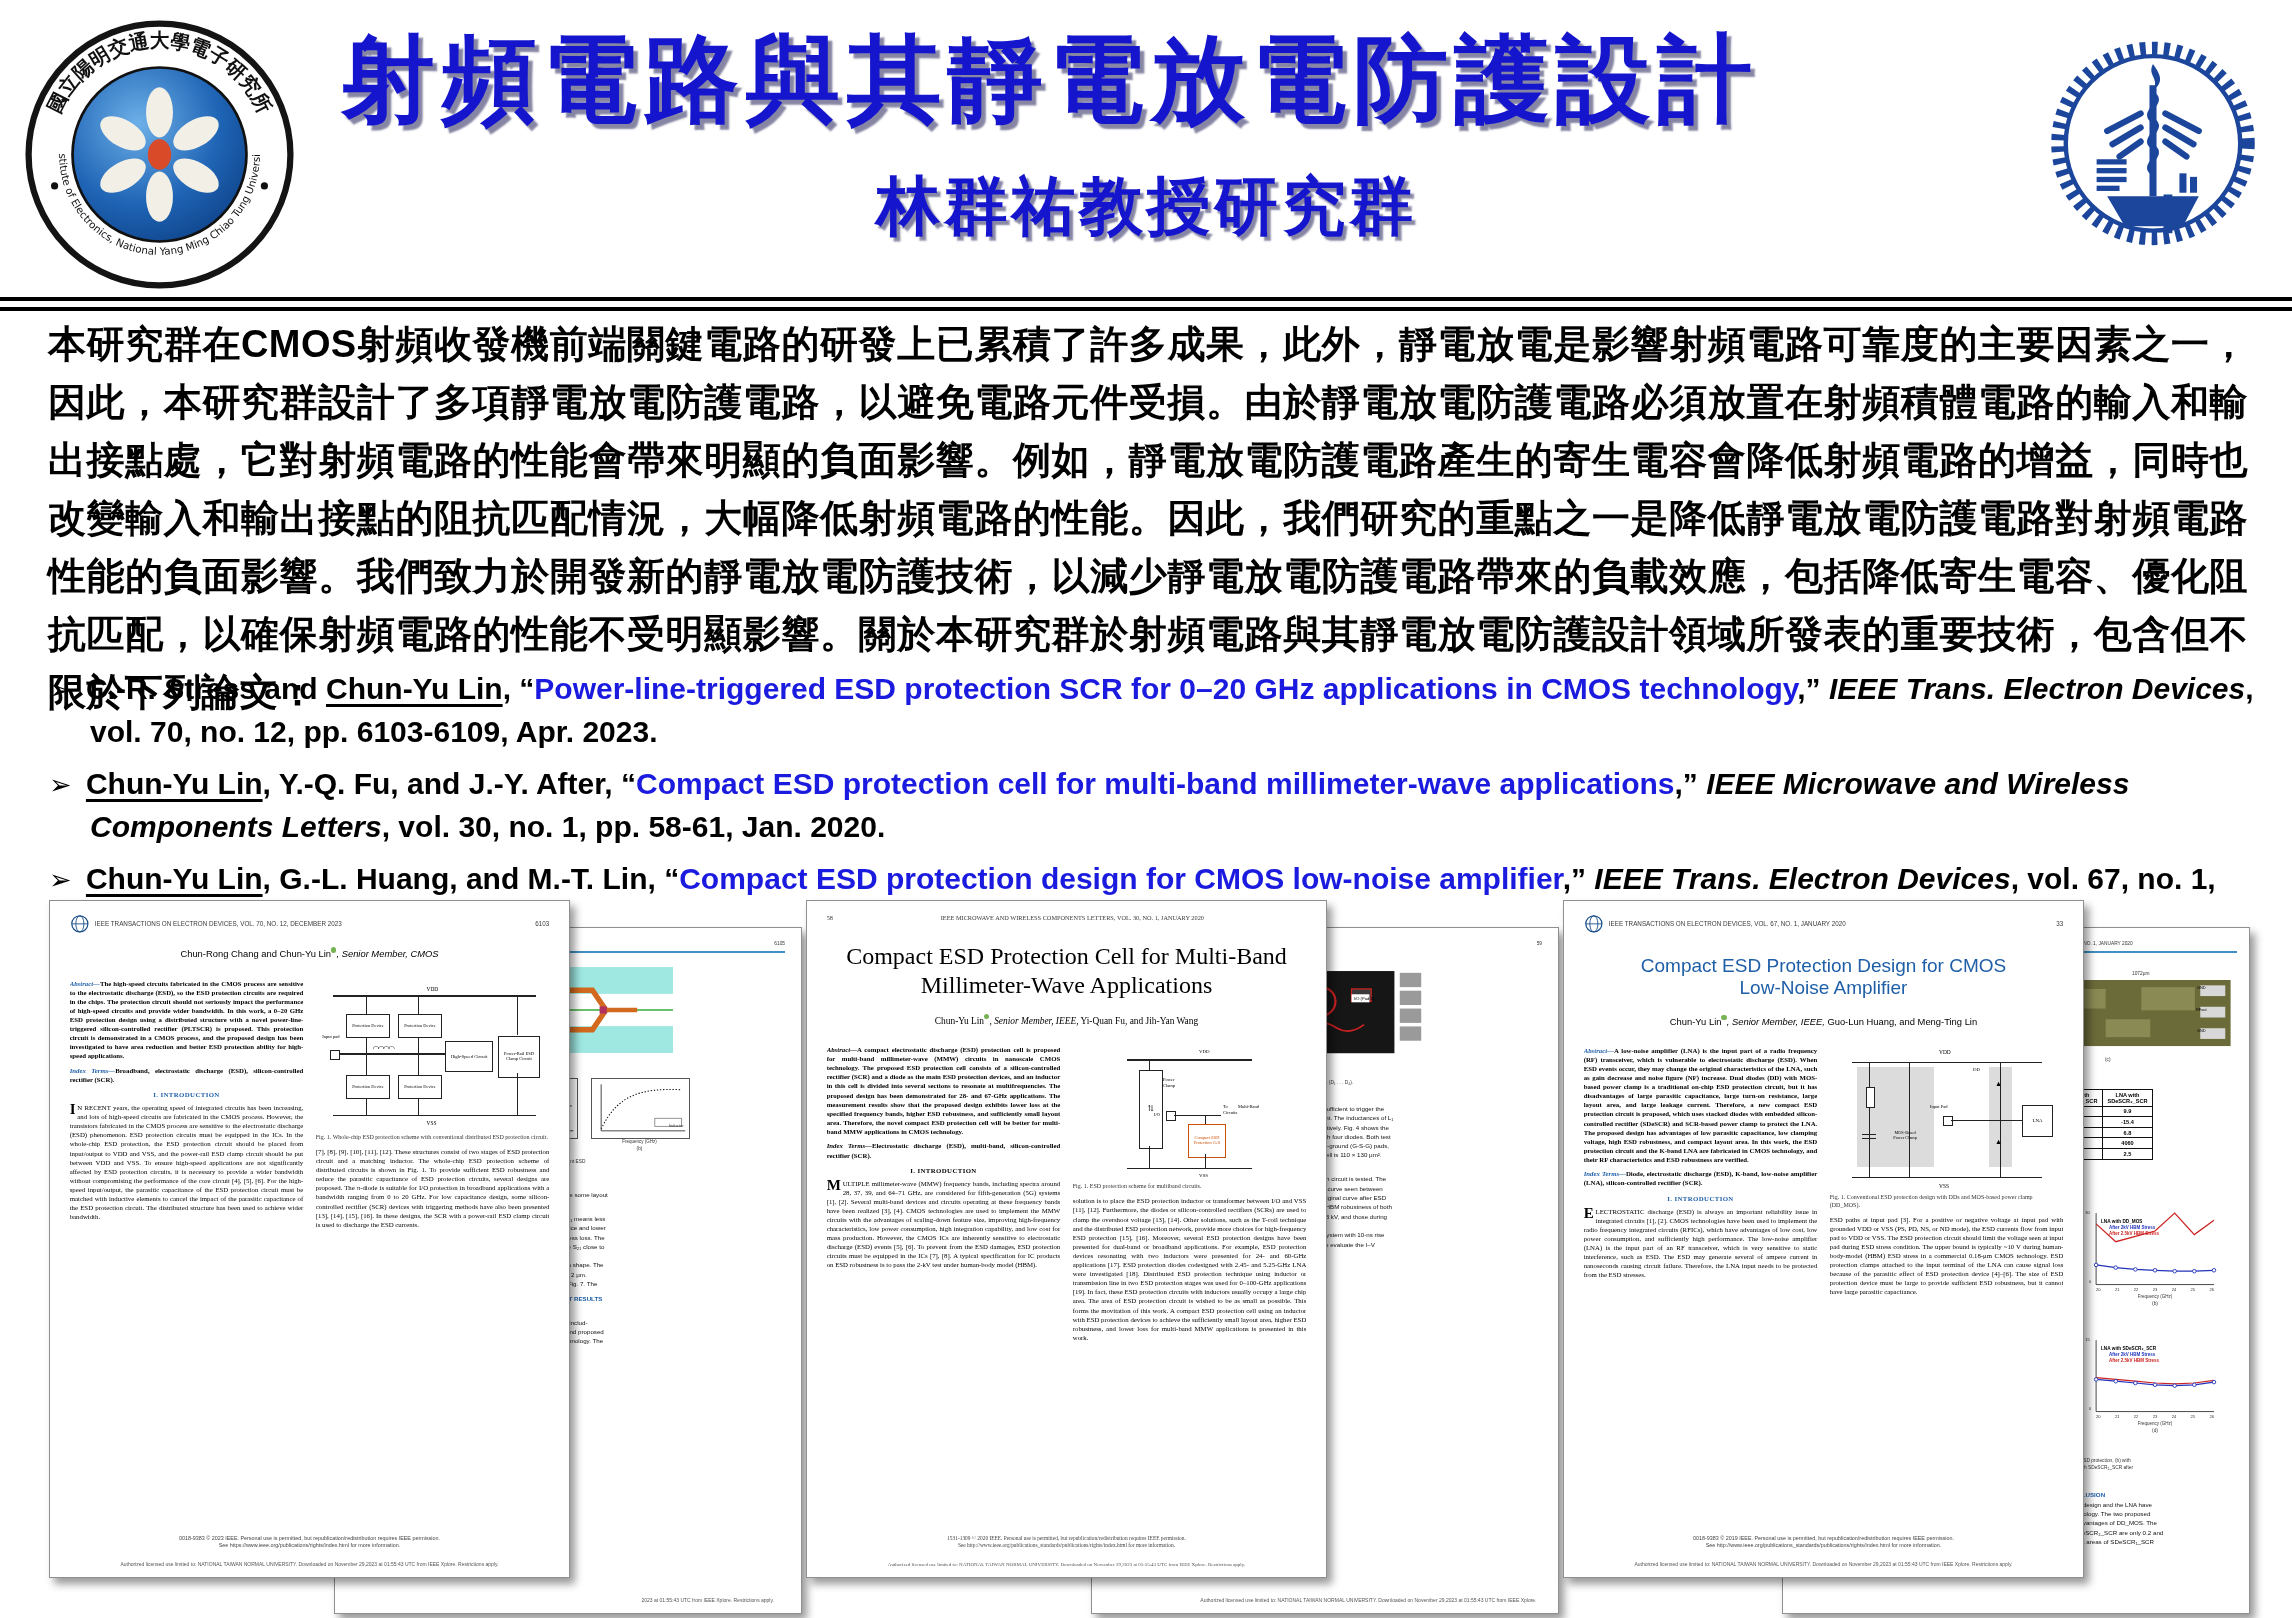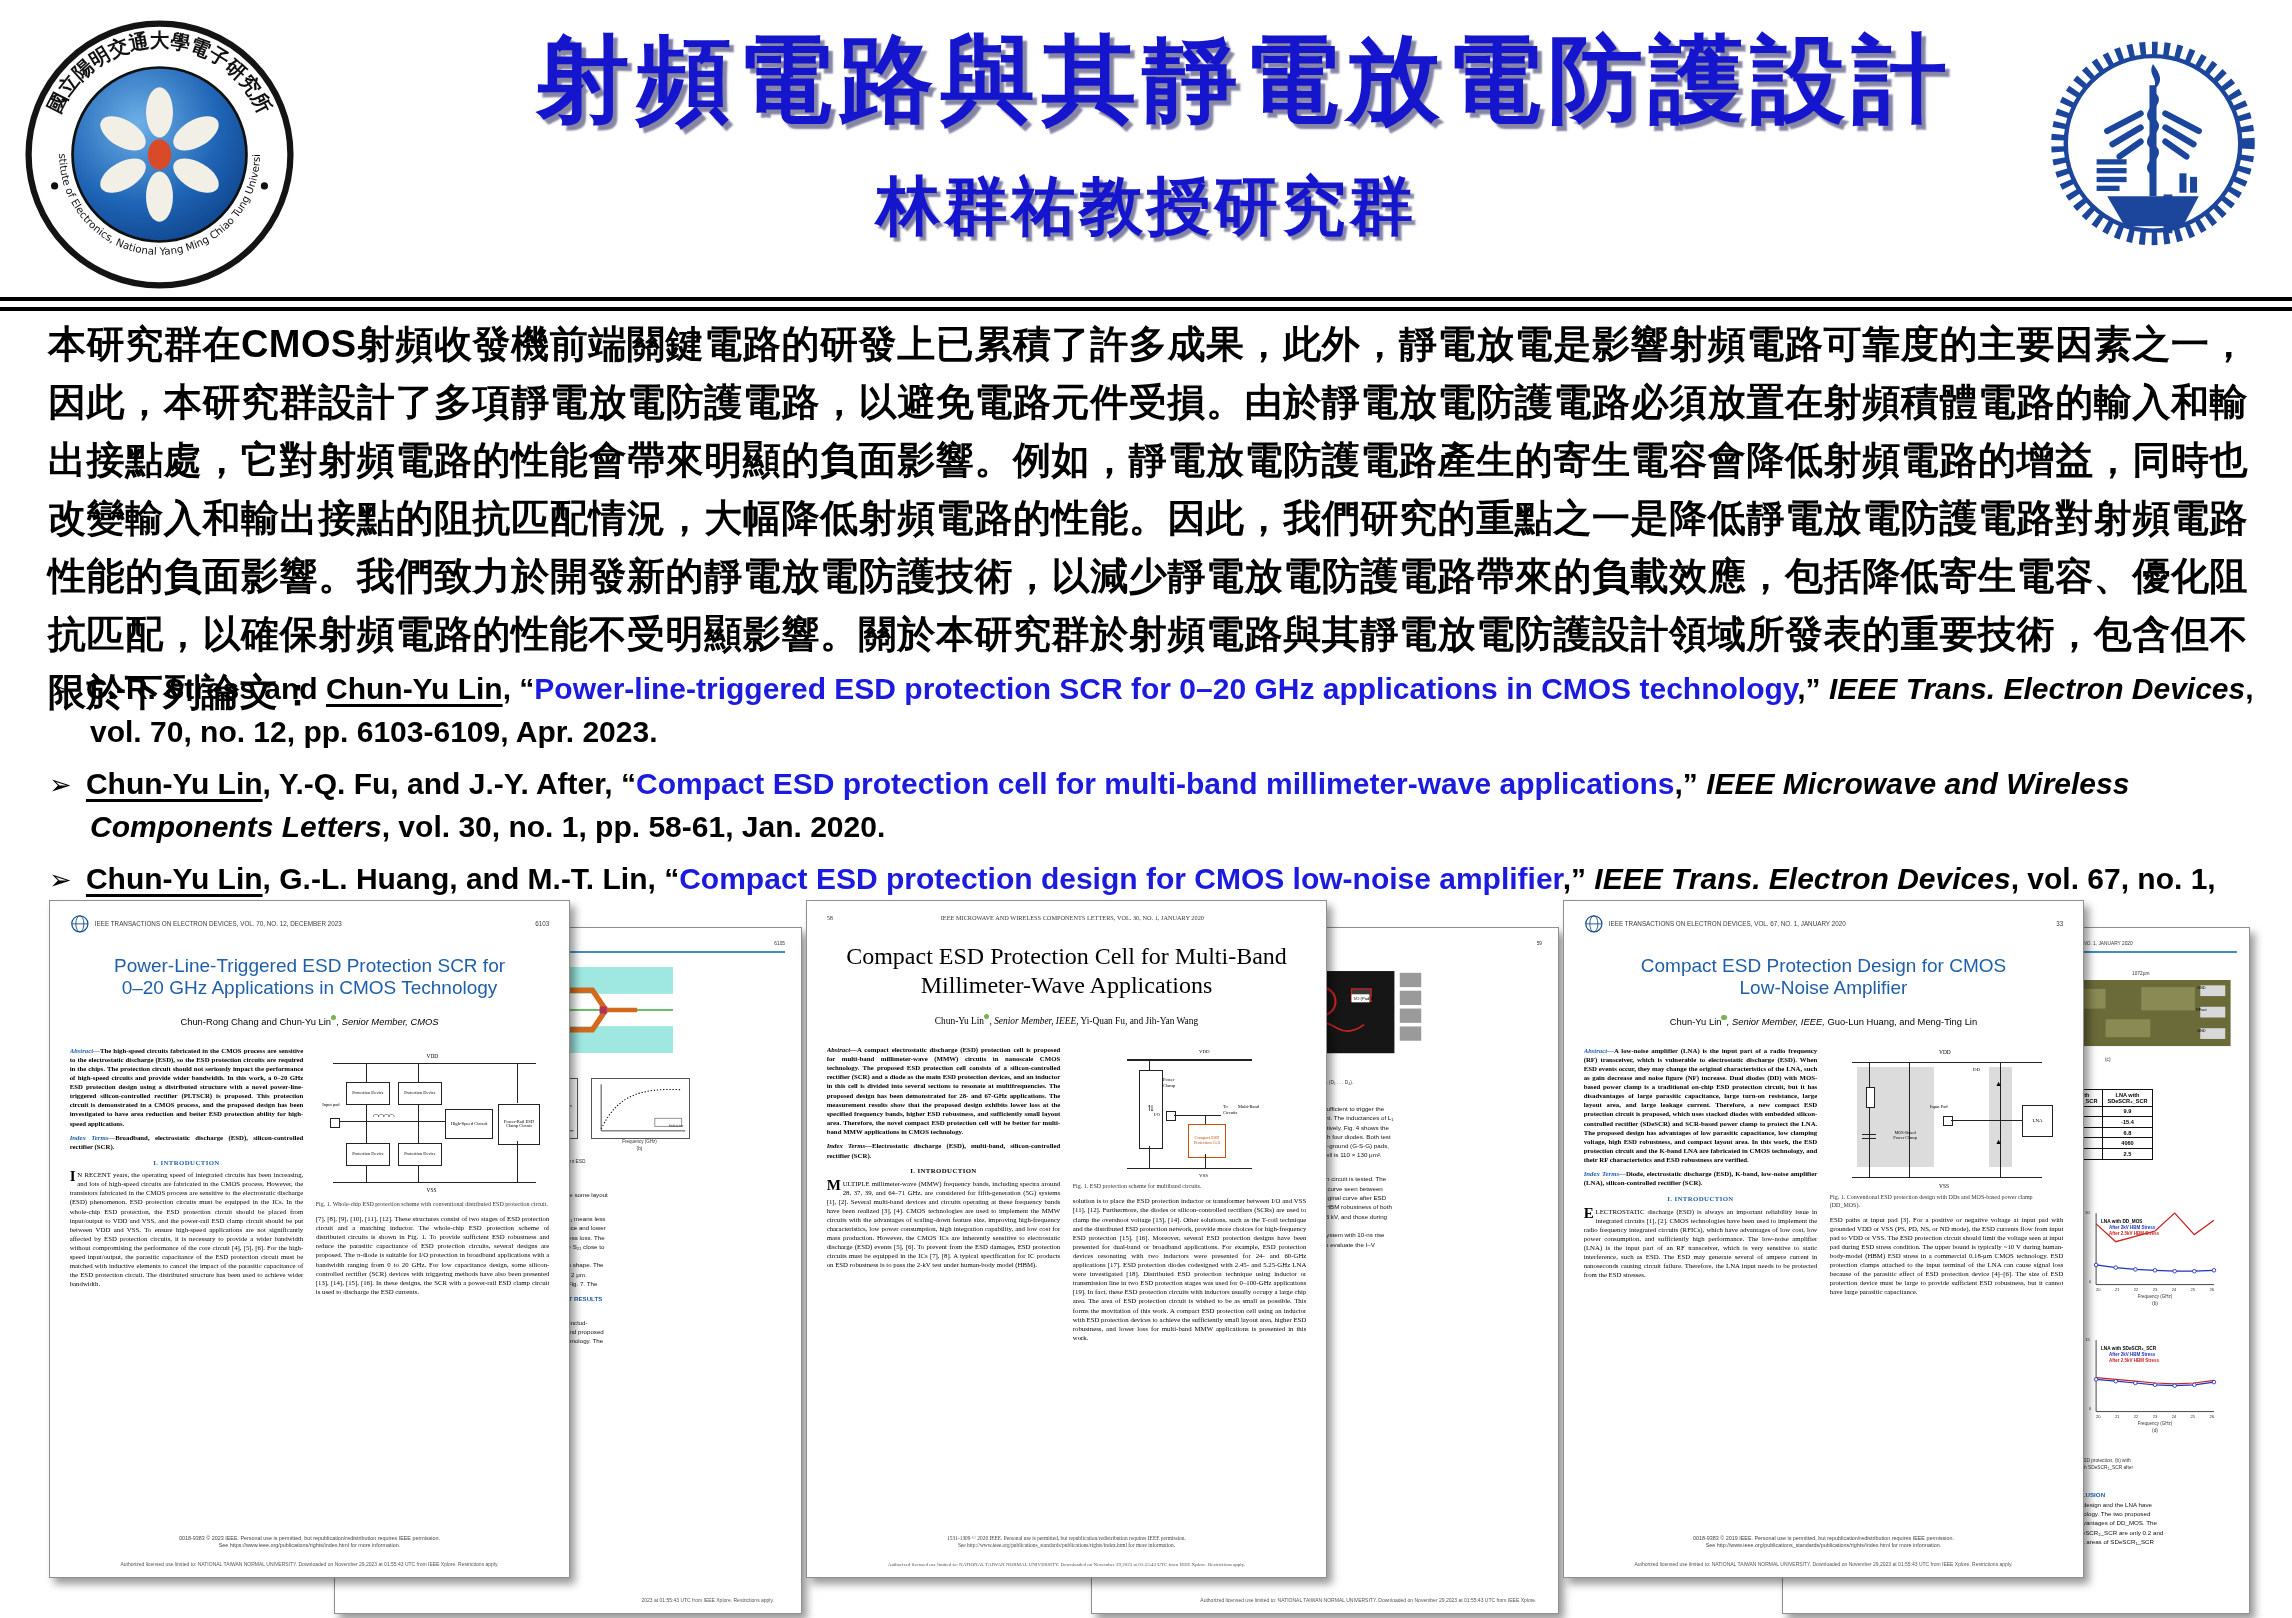--- a/index.html
+++ b/index.html
@@ -3,21 +3,21 @@
 <meta charset="utf-8">
 <style>
   html,body{margin:0;padding:0;background:#fff;}
   body{width:2293px;height:1618px;position:relative;overflow:hidden;
        font-family:"Liberation Sans","DejaVu Sans",sans-serif;color:#000;}
   .abs{position:absolute;}
 
   
   .seal{position:absolute;left:25px;top:19.7px;}
   .emblem{position:absolute;right:29px;top:25px;}
-  .poster-title{position:absolute;left:340px;right:340px;top:27px;text-align:right;
+  .poster-title{position:absolute;left:340px;right:340px;top:27px;text-align:left;
     font-size:95px;font-weight:900;color:#1515cd;letter-spacing:6.3px;line-height:1.1;
     text-shadow:4.5px 4.5px 1.8px rgba(35,35,90,.55);white-space:nowrap;}
   .poster-sub{position:absolute;left:340px;right:340px;top:163px;text-align:center;
     font-size:64px;font-weight:900;color:#1515cd;letter-spacing:3.6px;
     text-shadow:3.6px 3.6px 1.8px rgba(35,35,90,.55);}
   .divider{position:absolute;left:0;top:297px;width:2293px;height:6.3px;
     border-top:4.5px solid #000;border-bottom:4.5px solid #000;}
 
   
   .intro{position:absolute;left:48px;top:315px;width:2200px;font-size:38px;line-height:58px;
@@ -384,22 +384,20 @@
     <div class="p-head">
       <svg width="19.7" height="19.7" viewBox="0 0 22 22">
         <circle cx="11" cy="11" r="9" fill="none" stroke="#1a4f8a" stroke-width="1.4"></circle>
         <ellipse cx="11" cy="11" rx="4.5" ry="9" fill="none" stroke="#1a4f8a" stroke-width="1"></ellipse>
         <line x1="2" y1="11" x2="20" y2="11" stroke="#1a4f8a" stroke-width="1"></line>
       </svg>
       <span>IEEE TRANSACTIONS ON ELECTRON DEVICES, VOL. 70, NO. 12, DECEMBER 2023</span>
       <span class="grow"></span>
       <span>6103</span>
     </div>
-    <div class="p-title blue-t">Power-Line-Triggered ESD Protection SCR for
-0–20 GHz Applications in CMOS Technology</div>
     <div class="p-auth">
       <span>Chun-Rong Chang and Chun-Yu Lin</span><span class="orcid"></span><i>, Senior Member, CMOS</i><span></span>
     </div>
     <div class="cols serif">
       <div class="col">
         <div class="abst"><span class="albl blue">Abstract—</span><span>The high-speed circuits fabricated in the CMOS process are sensitive to the electrostatic discharge (ESD), so the ESD protection circuits are required in the chips. The protection circuit should not seriously impact the performance of high-speed circuits and provide wider bandwidth. In this work, a 0–20 GHz ESD protection design using a distributed structure with a novel power-line-triggered silicon-controlled rectifier (PLTSCR) is proposed. This protection circuit is demonstrated in a CMOS process, and the proposed design has been investigated to have area reduction and better ESD protection ability for high-speed applications.</span></div>
         <div class="abst" style="margin-top:5.4px;"><span class="albl blue">Index Terms—</span><span>Broadband, electrostatic discharge (ESD), silicon-controlled rectifier (SCR).</span></div>
         <div class="sect blue">I. INTRODUCTION</div>
         <div><span class="dc">I</span><span>N RECENT years, the operating speed of integrated circuits has been increasing, and lots of high-speed circuits are fabricated in the CMOS process. However, the transistors fabricated in the CMOS process are sensitive to the electrostatic discharge (ESD) phenomenon. ESD protection circuits must be equipped in the ICs. In the whole-chip ESD protection, the ESD protection circuit should be placed from input/output to VDD and VSS, and the power-rail ESD clamp circuit should be put between VDD and VSS. To ensure high-speed applications are not significantly affected by ESD protection circuits, it is necessary to provide a wider bandwidth without compromising the performance of the core circuit [4], [5], [6]. For the high-speed input/output, the parasitic capacitance of the ESD protection circuit must be matched with inductive elements to cancel the impact of the parasitic capacitance of the ESD protection circuit. The distributed structure has been used to achieve wider bandwidth.</span></div>
       </div>

